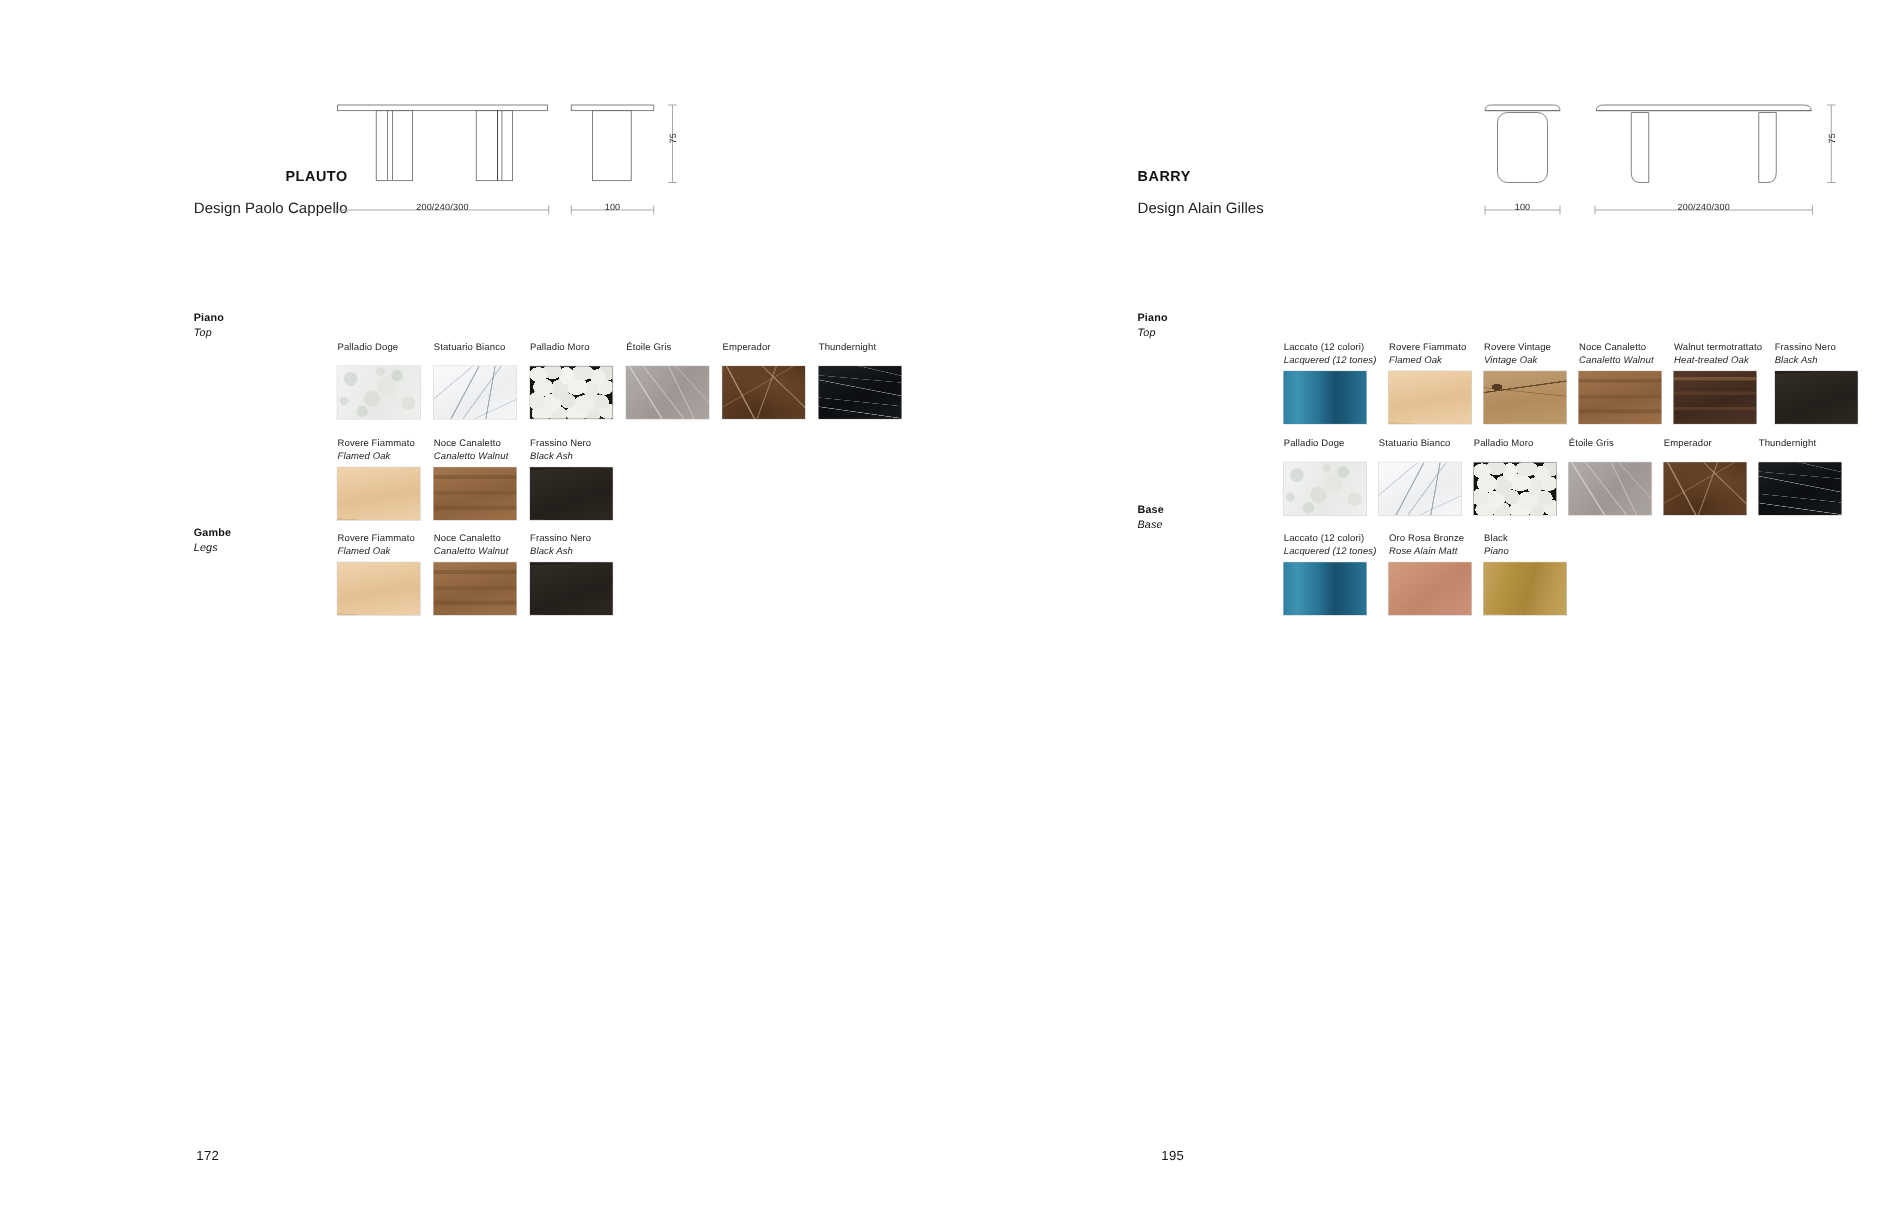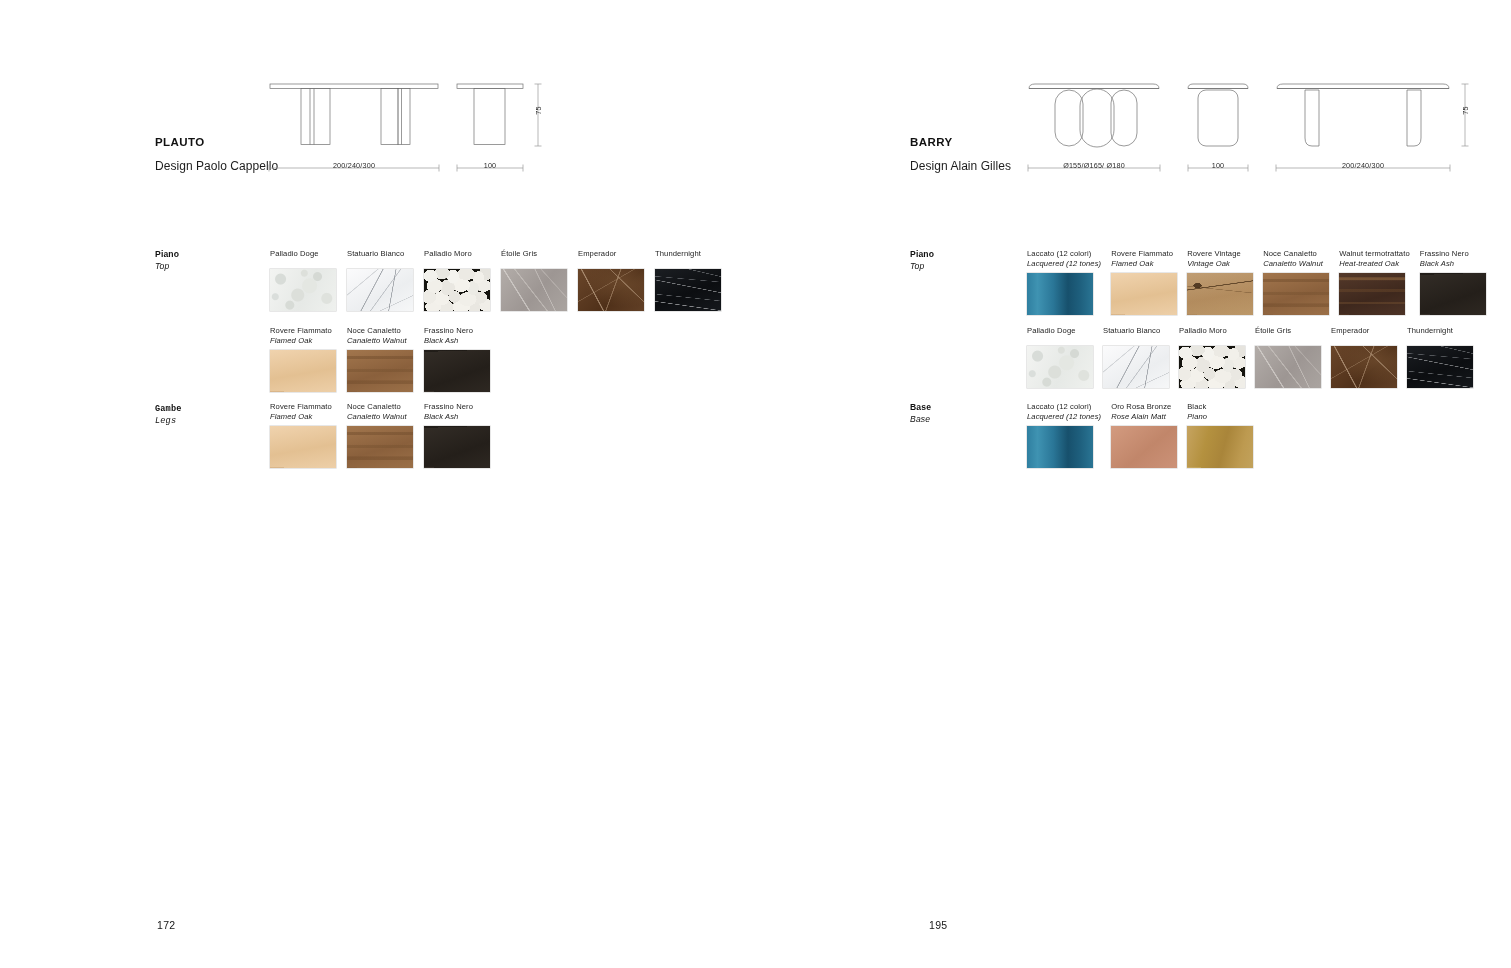--- a/index.html
+++ b/index.html
@@ -37,21 +37,21 @@
   }
 
   
   .sect-label{position:absolute;line-height:1.38;}
   .sect-it{font-size:8.6px;font-weight:700;letter-spacing:.15px;color:#111;display:block;}
   .sect-en{font-size:8.6px;font-style:italic;font-weight:400;letter-spacing:.15px;color:#111;display:block;}
 
   .swrow{position:absolute;display:flex;}
   .sw{position:relative;}
   .sw-cap{line-height:1.32;margin-bottom:4px;}
-  .sw-it{font-size:7.6px;letter-spacing:.1px;color:#1d1d1d;display:block;white-space:nowrap;}
+  .sw-it{font-size:7.6px;letter-spacing:.1px;color:#1d1d1d;display:block;white-space:nowrap;margin-top:24px;}
   .sw-en{font-size:7.6px;font-style:italic;letter-spacing:.1px;color:#1d1d1d;display:block;white-space:nowrap;}
   .sw-chip{
     width:66px;height:42px;display:block;position:relative;overflow:hidden;
     box-shadow:0 0 0 .6px rgba(0,0,0,.16);
   }
   .sw-chip::after{content:"";position:absolute;inset:0;pointer-events:none;}
 
   
   .folio{position:absolute;bottom:37px;font-size:10.5px;letter-spacing:.3px;color:#161616;}
 
@@ -215,21 +215,21 @@
       linear-gradient(105deg,#c6a461 0%,#b4913f 30%,#a9853a 55%,#bd9a50 80%,#c2a25c 100%);
   }
 </style>
 </head>
 <body>
 
 <div class="spread">
 
   <div class="page page-left">
 
-    <div class="prod-head" style="left:155px;top:136px;">
+    <div class="prod-head" style="left:155px;top:136px;text-align:right;">
       <div class="prod-name">PLAUTO</div>
       <div class="prod-designer">Design Paolo Cappello</div>
     </div>
 
     <div class="draw" style="left:268px;top:78px;">
       <svg width="172" height="80" viewBox="0 0 172 80" fill="none" stroke="#6f6f6f" stroke-width="0.7" shape-rendering="geometricPrecision">
         <rect x="2" y="6" width="168" height="4.5"></rect>
         <rect x="33" y="10.5" width="29" height="56"></rect>
         <line x1="42" y1="10.5" x2="42" y2="66.5"></line>
         <line x1="46" y1="10.5" x2="46" y2="66.5"></line>
@@ -331,21 +331,21 @@
       </div>
       <div class="sw">
         <div class="sw-cap">
           <span class="sw-it">Frassino Nero</span>
           <span class="sw-en">Black Ash</span>
         </div>
         <span class="sw-chip m-black-ash"></span>
       </div>
     </div>
 
-    <div class="sect-label" style="left:155px;top:404px;font-family:Liberation Mono, monospace;">
+    <div class="sect-label" style="left:155px;top:421px;">
       <span class="sect-it">Gambe</span>
       <span class="sect-en">Legs</span>
     </div>
 
     <div class="swrow" style="left:270px;top:402px;gap:11px;">
       <div class="sw">
         <div class="sw-cap">
           <span class="sw-it">Rovere Fiammato</span>
           <span class="sw-en">Flamed Oak</span>
         </div>
@@ -370,35 +370,20 @@
     <div class="folio" style="left:157px;">172</div>
   </div>
 
   <div class="page page-right">
 
     <div class="prod-head" style="left:155px;top:136px;">
       <div class="prod-name">BARRY</div>
       <div class="prod-designer">Design Alain Gilles</div>
     </div>
 
-    <div class="draw" style="left:272px;top:78px;">
-      <svg width="134" height="80" viewBox="0 0 134 80" fill="none" stroke="#6f6f6f" stroke-width="0.7" shape-rendering="geometricPrecision">
-        <path d="M2 10.5 Q2 6 8 6 L126 6 Q132 6 132 10.5 Z"></path>
-        <line x1="2" y1="10.5" x2="132" y2="10.5"></line>
-        <rect x="28" y="12" width="28" height="56" rx="14"></rect>
-        <rect x="53" y="11" width="34" height="58" rx="17"></rect>
-        <rect x="84" y="12" width="26" height="56" rx="13"></rect>
-      </svg>
-      <svg width="134" height="10" viewBox="0 0 134 10" fill="none" stroke="#9a9a9a" stroke-width="0.7" style="margin-top:5px;">
-        <line x1="1" y1="5" x2="133" y2="5"></line>
-        <line x1="1" y1="1.5" x2="1" y2="8.5"></line>
-        <line x1="133" y1="1.5" x2="133" y2="8.5"></line>
-      </svg>
-      <div class="dimlabel" style="left:0;top:83px;width:134px;">Ø155/Ø165/ Ø180</div>
-    </div>
 
     <div class="draw" style="left:432px;top:78px;">
       <svg width="62" height="80" viewBox="0 0 62 80" fill="none" stroke="#6f6f6f" stroke-width="0.7" shape-rendering="geometricPrecision">
         <path d="M1 10.5 Q1 6 6 6 L56 6 Q61 6 61 10.5 Z"></path>
         <line x1="1" y1="10.5" x2="61" y2="10.5"></line>
         <rect x="11" y="12" width="40" height="56" rx="8"></rect>
       </svg>
       <svg width="62" height="10" viewBox="0 0 62 10" fill="none" stroke="#9a9a9a" stroke-width="0.7" style="margin-top:5px;">
         <line x1="1" y1="5" x2="61" y2="5"></line>
         <line x1="1" y1="1.5" x2="1" y2="8.5"></line>

